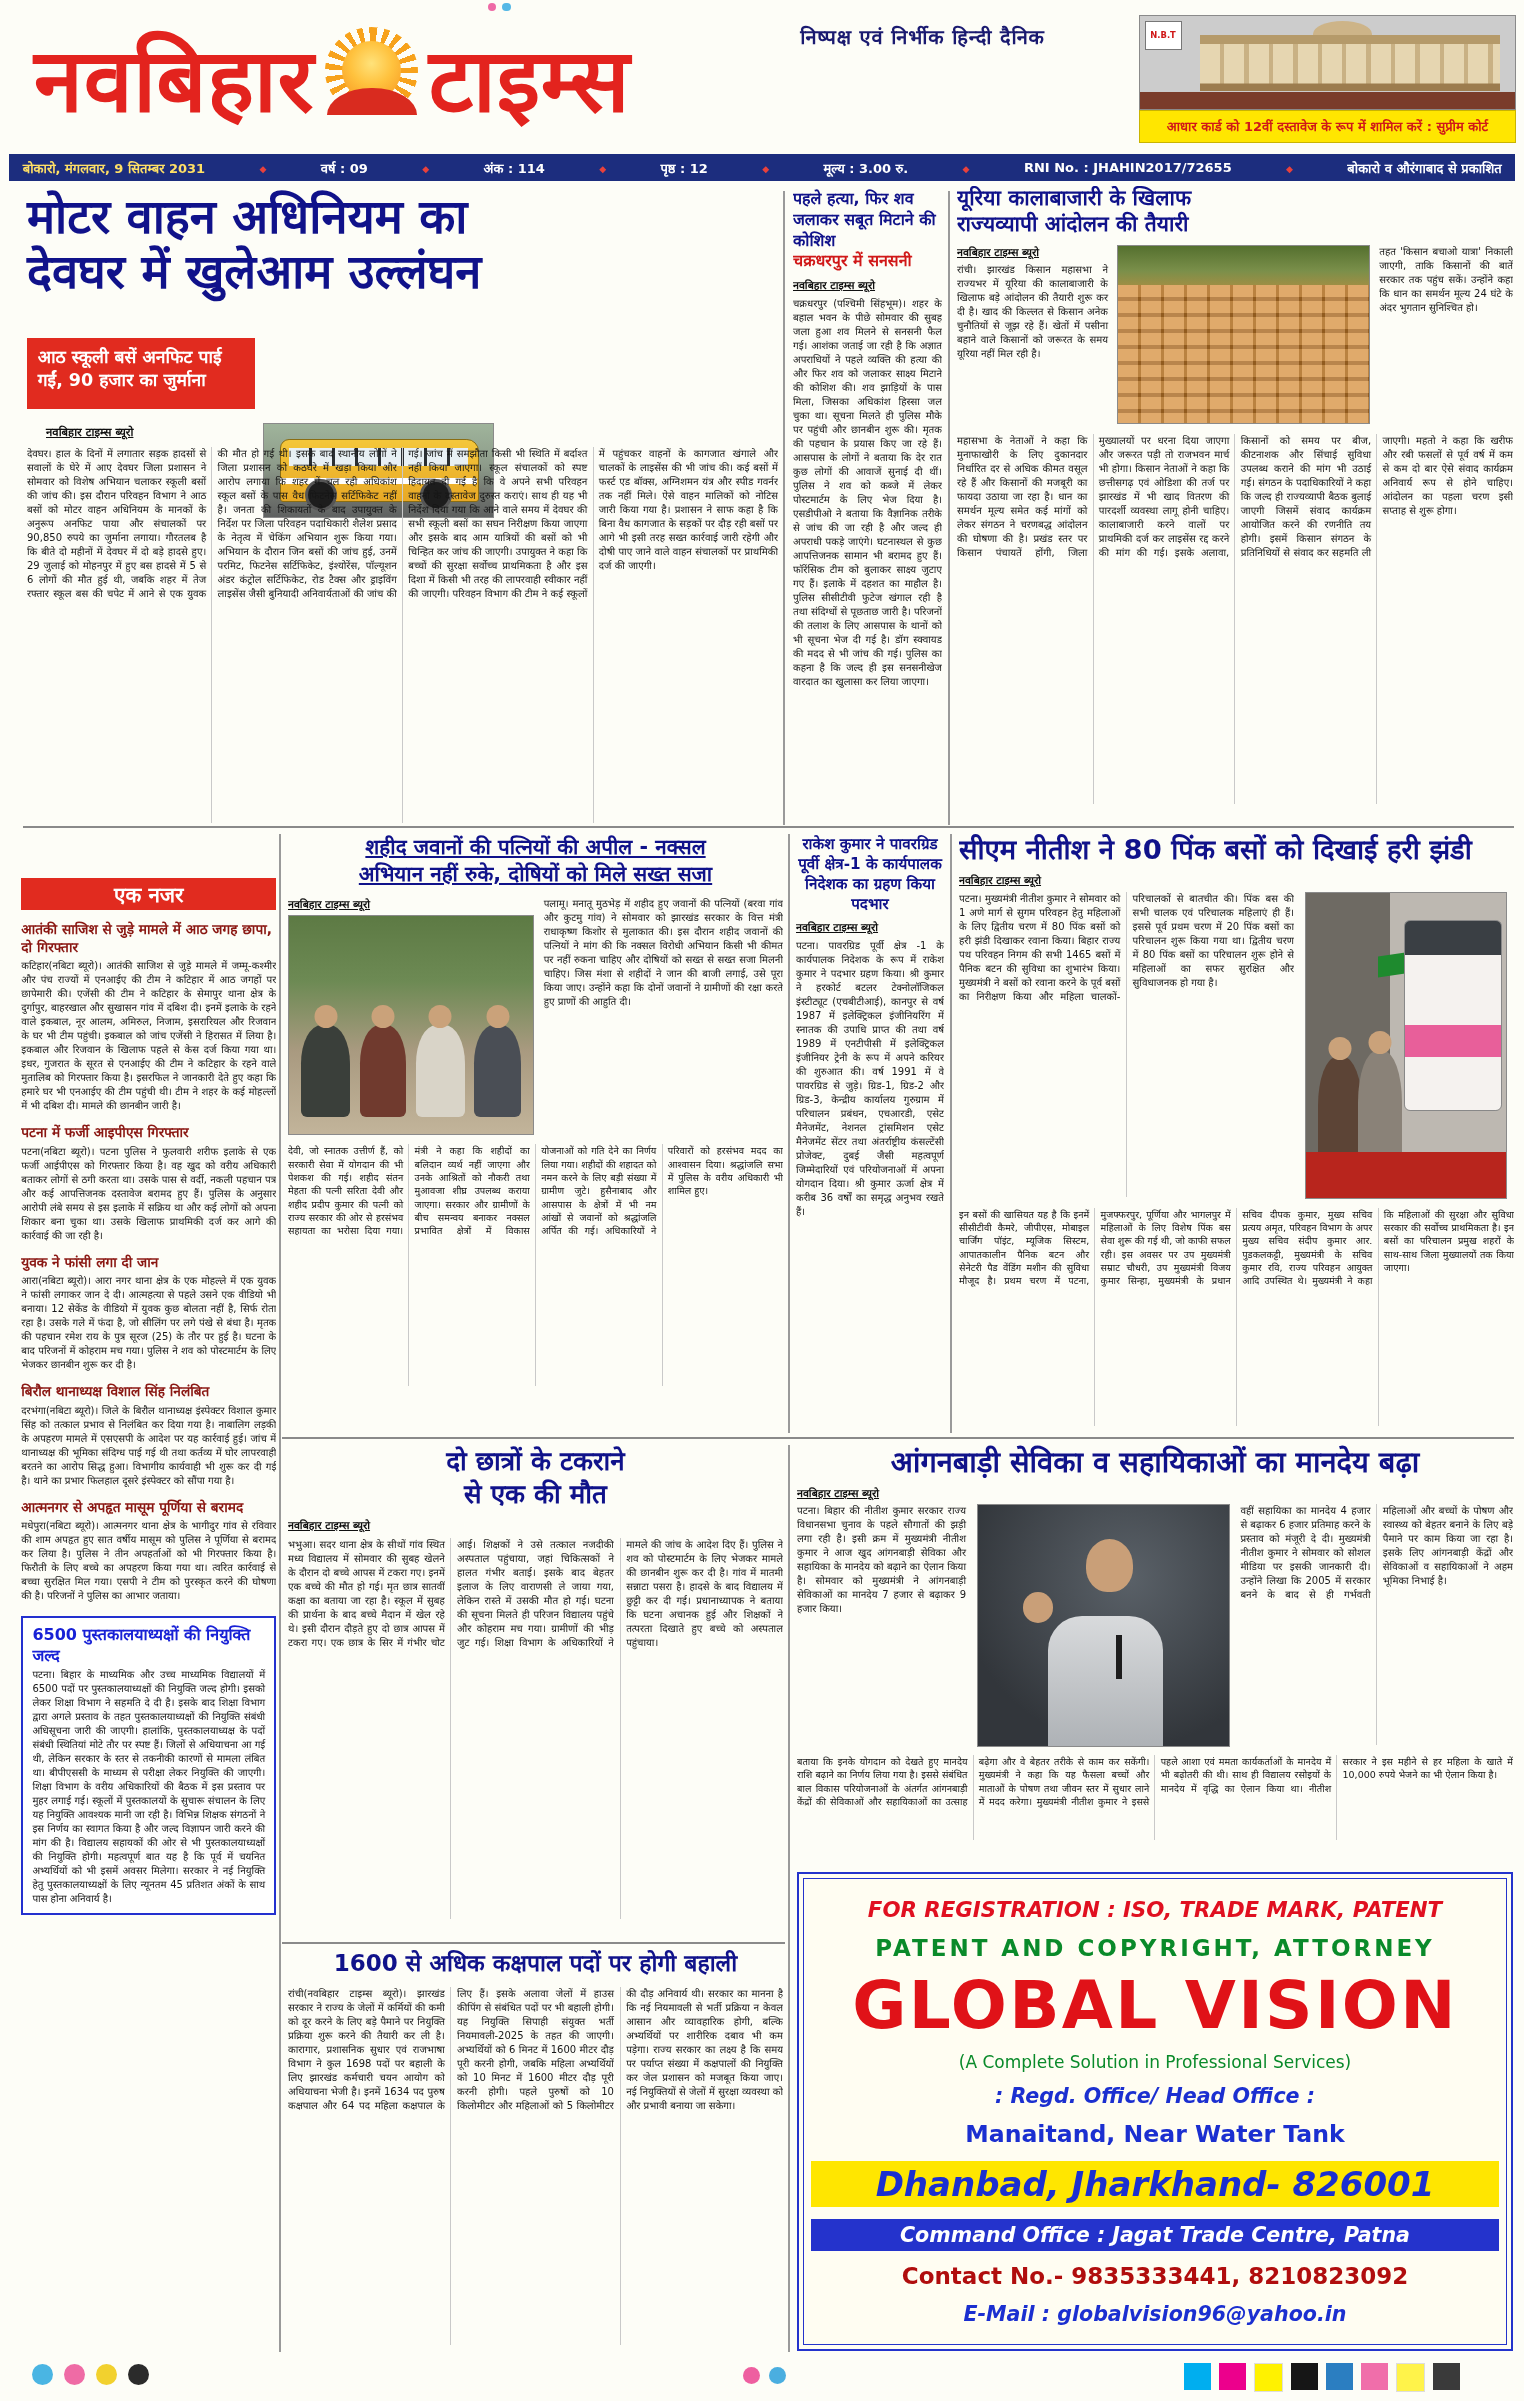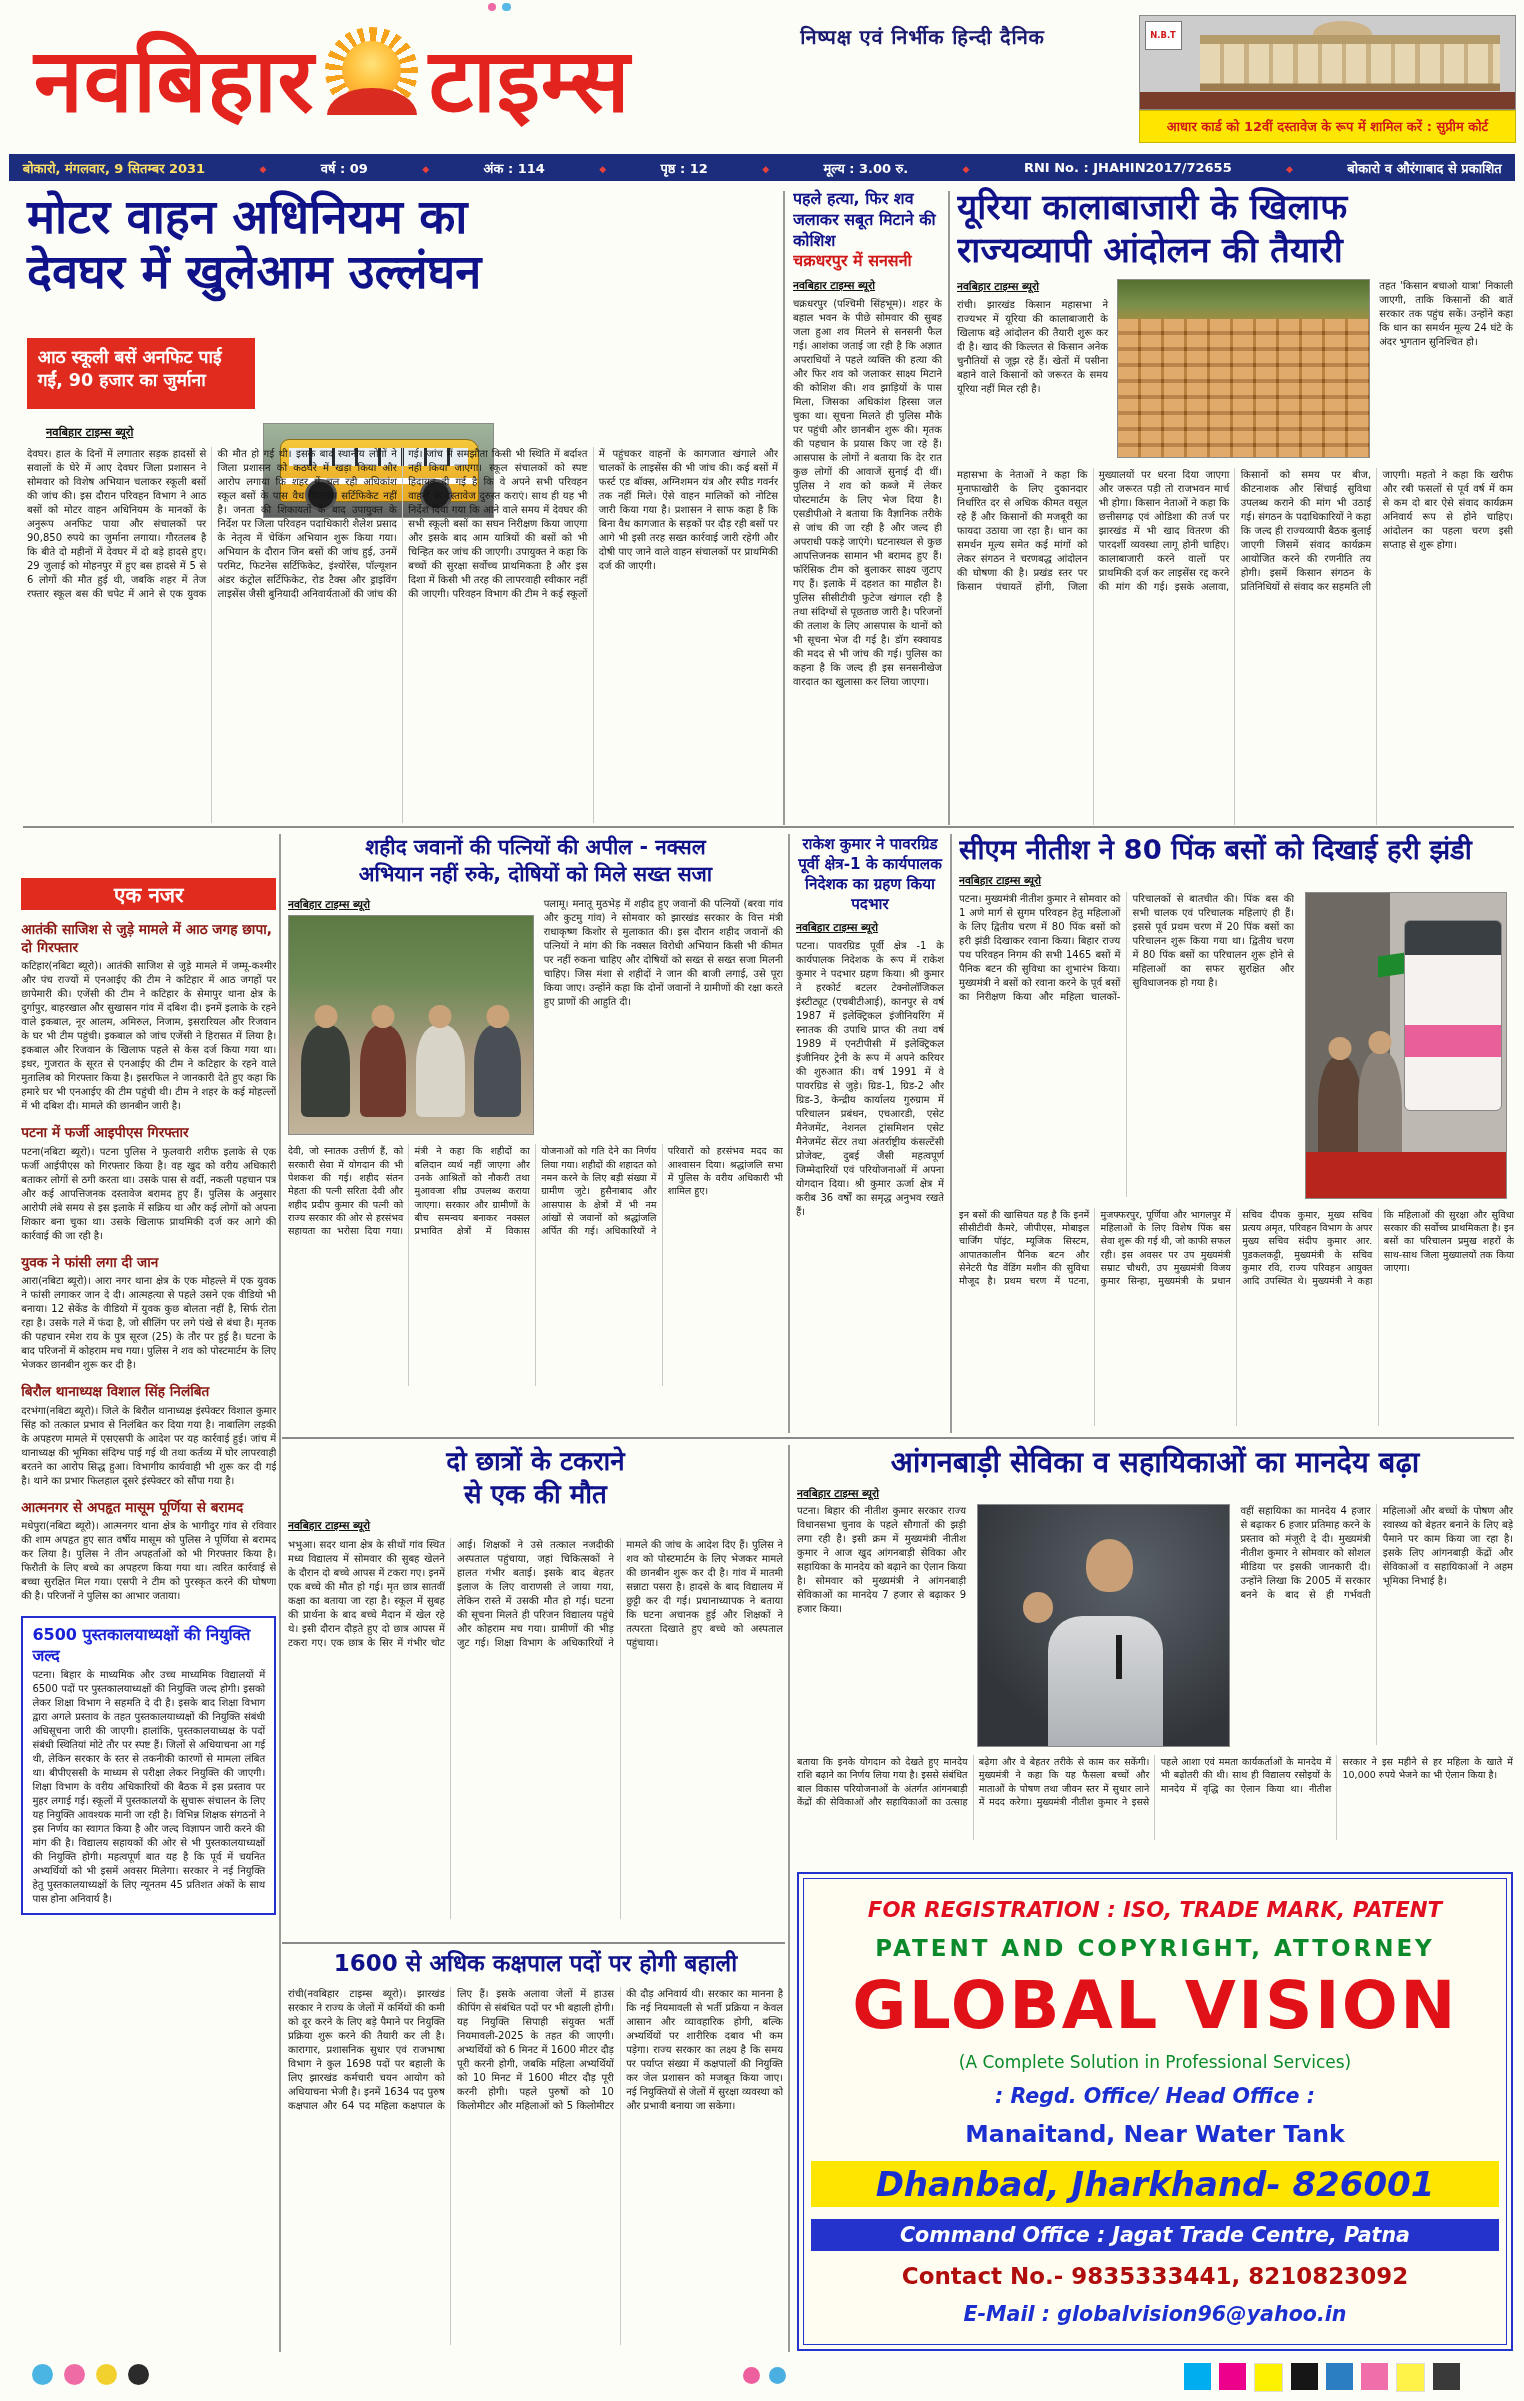--- a/index.html
+++ b/index.html
@@ -166,21 +166,21 @@
   <div class="abs vrule" style="left:948px;top:191px;height:634px;"></div>
 
   <div class="abs" style="left:793px;top:189px;width:149px;overflow:hidden;height:636px;">
     <div class="h-navy" style="font-size:16px;line-height:1.3;">पहले हत्या, फिर शव जलाकर सबूत मिटाने की कोशिश</div>
     <div style="font-size:16px;line-height:1.3;font-weight:bold;color:#d01818;">चक्रधरपुर में सनसनी</div>
     <div class="byline" style="font-size:10.7px;margin:6.1px 0 4.6px 0;">नवबिहार टाइम्स ब्यूरो</div>
     <div class="body-txt">चक्रधरपुर (पश्चिमी सिंहभूम)। शहर के बहाल भवन के पीछे सोमवार की सुबह जला हुआ शव मिलने से सनसनी फैल गई। आशंका जताई जा रही है कि अज्ञात अपराधियों ने पहले व्यक्ति की हत्या की और फिर शव को जलाकर साक्ष्य मिटाने की कोशिश की। शव झाड़ियों के पास मिला, जिसका अधिकांश हिस्सा जल चुका था। सूचना मिलते ही पुलिस मौके पर पहुंची और छानबीन शुरू की। मृतक की पहचान के प्रयास किए जा रहे हैं। आसपास के लोगों ने बताया कि देर रात कुछ लोगों की आवाजें सुनाई दी थीं। पुलिस ने शव को कब्जे में लेकर पोस्टमार्टम के लिए भेज दिया है। एसडीपीओ ने बताया कि वैज्ञानिक तरीके से जांच की जा रही है और जल्द ही अपराधी पकड़े जाएंगे। घटनास्थल से कुछ आपत्तिजनक सामान भी बरामद हुए हैं। फॉरेंसिक टीम को बुलाकर साक्ष्य जुटाए गए हैं। इलाके में दहशत का माहौल है। पुलिस सीसीटीवी फुटेज खंगाल रही है तथा संदिग्धों से पूछताछ जारी है। परिजनों की तलाश के लिए आसपास के थानों को भी सूचना भेज दी गई है। डॉग स्क्वायड की मदद से भी जांच की गई। पुलिस का कहना है कि जल्द ही इस सनसनीखेज वारदात का खुलासा कर लिया जाएगा।</div>
   </div>
 
   <div class="abs" style="left:957px;top:186px;width:556px;height:639px;overflow:hidden;">
-    <div class="h-navy" style="font-size:35px;line-height:1.22;">
+    <div class="h-navy" style="font-size:21px;line-height:1.22;">
       <div>यूरिया कालाबाजारी के खिलाफ</div>
       <div>राज्यव्यापी आंदोलन की तैयारी</div>
     </div>
     <div style="display:flex;gap:9.1px;margin-top:7.6px;height:180px;">
       <div style="width:151px;">
         <div class="byline" style="font-size:10.7px;margin-bottom:4.6px;">नवबिहार टाइम्स ब्यूरो</div>
         <div class="body-txt">रांची। झारखंड किसान महासभा ने राज्यभर में यूरिया की कालाबाजारी के खिलाफ बड़े आंदोलन की तैयारी शुरू कर दी है। खाद की किल्लत से किसान अनेक चुनौतियों से जूझ रहे हैं। खेतों में पसीना बहाने वाले किसानों को जरूरत के समय यूरिया नहीं मिल रही है।</div>
       </div>
       <div class="photo photo-urea" style="width:251px;height:177px;flex:none;">
         <div class="urea-rows"></div>
@@ -218,21 +218,21 @@
 
     <div class="box6500">
       <div class="h-blue" style="font-size:16px;line-height:1.3;margin-bottom:1px;">6500 पुस्तकालयाध्यक्षों की नियुक्ति जल्द</div>
       <div class="body-txt">पटना। बिहार के माध्यमिक और उच्च माध्यमिक विद्यालयों में 6500 पदों पर पुस्तकालयाध्यक्षों की नियुक्ति जल्द होगी। इसको लेकर शिक्षा विभाग ने सहमति दे दी है। इसके बाद शिक्षा विभाग द्वारा अगले प्रस्ताव के तहत पुस्तकालयाध्यक्षों की नियुक्ति संबंधी अधिसूचना जारी की जाएगी। हालांकि, पुस्तकालयाध्यक्ष के पदों संबंधी स्थितियां मोटे तौर पर स्पष्ट हैं। जिलों से अधियाचना आ गई थी, लेकिन सरकार के स्तर से तकनीकी कारणों से मामला लंबित था। बीपीएससी के माध्यम से परीक्षा लेकर नियुक्ति की जाएगी। शिक्षा विभाग के वरीय अधिकारियों की बैठक में इस प्रस्ताव पर मुहर लगाई गई। स्कूलों में पुस्तकालयों के सुचारू संचालन के लिए यह नियुक्ति आवश्यक मानी जा रही है। विभिन्न शिक्षक संगठनों ने इस निर्णय का स्वागत किया है और जल्द विज्ञापन जारी करने की मांग की है। विद्यालय सहायकों की ओर से भी पुस्तकालयाध्यक्षों की नियुक्ति होगी। महत्वपूर्ण बात यह है कि पूर्व में चयनित अभ्यर्थियों को भी इसमें अवसर मिलेगा। सरकार ने नई नियुक्ति हेतु पुस्तकालयाध्यक्षों के लिए न्यूनतम 45 प्रतिशत अंकों के साथ पास होना अनिवार्य है।</div>
     </div>
   </div>
 
   <div class="abs vrule" style="left:279px;top:834px;height:1518px;"></div>
 
   <div class="abs" style="left:288px;top:834px;width:495px;height:599px;overflow:hidden;">
-    <div class="h-navy" style="font-size:20.6px;line-height:1.3;text-align:center;">
+    <div class="h-navy" style="font-size:20.6px;line-height:1.3;text-align:center;text-decoration:underline;">
       <div>शहीद जवानों की पत्नियों की अपील - नक्सल</div>
       <div>अभियान नहीं रुके, दोषियों को मिले सख्त सजा</div>
     </div>
     <div style="display:flex;gap:10.7px;margin-top:9.1px;">
       <div style="width:245px;flex:none;">
         <div class="byline" style="font-size:10.7px;margin-bottom:4.6px;">नवबिहार टाइम्स ब्यूरो</div>
         <div class="photo photo-martyr" style="width:244px;height:218px;">
           <div class="person" style="left:5%;width:20%;background:#3a3f3a;"></div>
           <div class="person" style="left:29%;width:19%;background:#703a2e;"></div>
           <div class="person" style="left:52%;width:20%;background:#d9d4c8;"></div>

